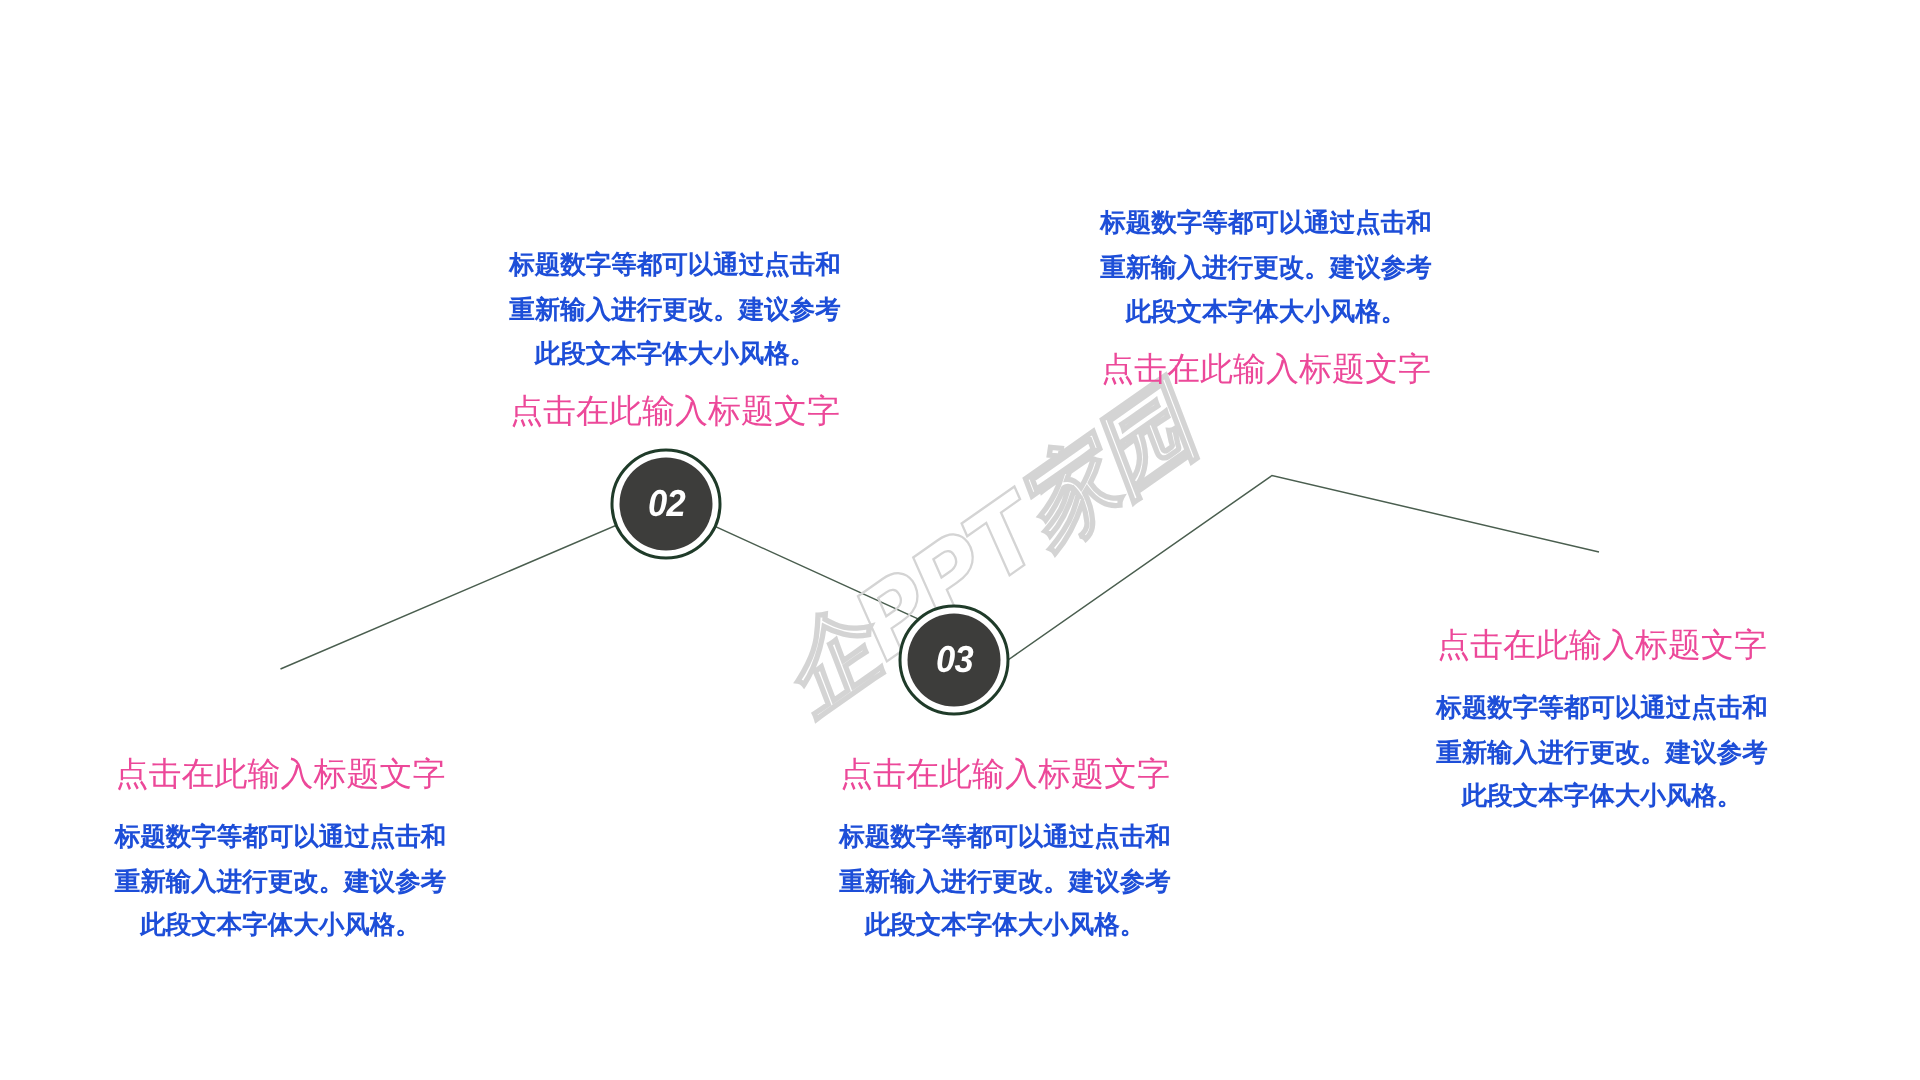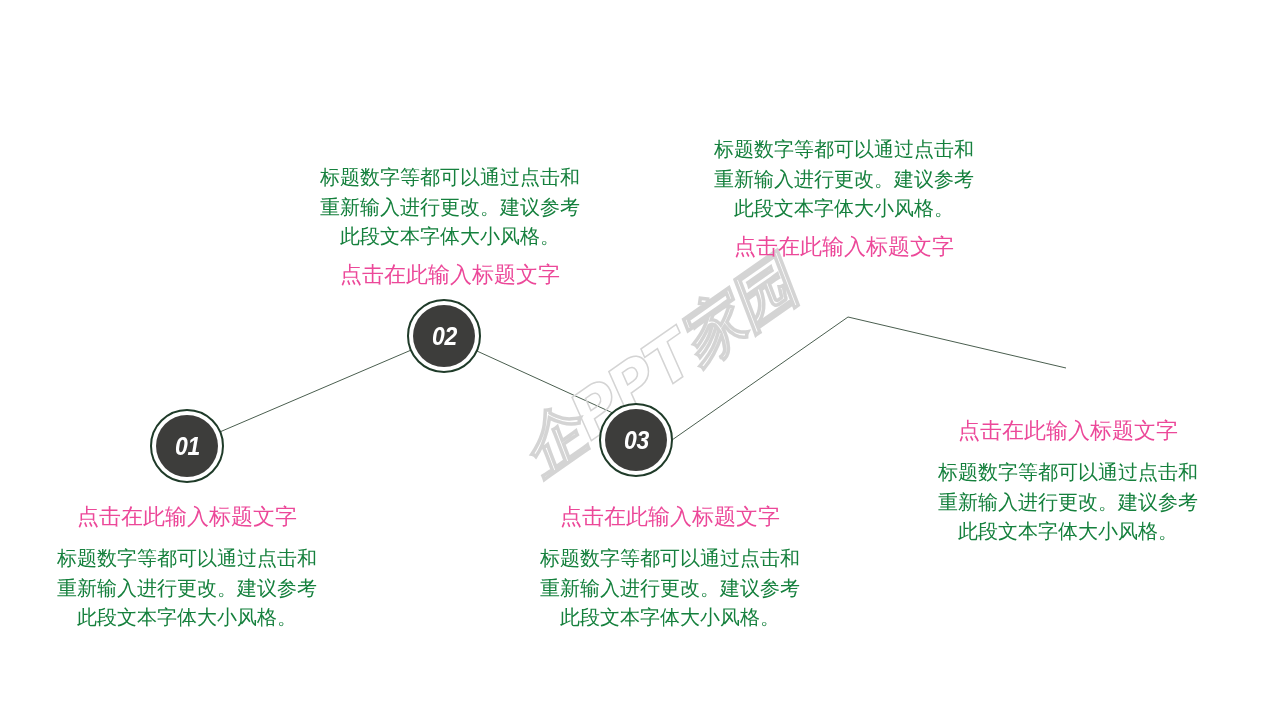--- a/index.html
+++ b/index.html
@@ -75,47 +75,43 @@
       text-align: center;
       color: #404040;
     }
     .title {
       font-size: 22px;
       line-height: 30px;
       color: #ec4899;
       white-space: nowrap;
     }
     .body {
-      font-size: 20px;
+      font-size: 17px;
       line-height: 29.5px;
-      color: #15803d;
+      color: #1d4ed8;
+      font-weight: bold;
     }
     .body .ln {
       display: block;
       white-space: nowrap;
     }
     .gap-after-title { margin-bottom: 12px; }
     .gap-after-body { margin-bottom: 8px; }
   </style>
 </head>
 <body>
 
 <div class="canvas">
 
   <svg width="1280" height="720" style="position:absolute;left:0;top:0;">
     <polyline points="187,446 444,336 672,440 848,317 1066,368" fill="none" stroke="#4a5e4f" stroke-width="1"></polyline>
   </svg>
 
   <div class="watermark">企PPT家园</div>
 
-  <div class="node" style="left:187px; top:446px;">
-    <div class="fill">
-      <span class="num">01</span>
-    </div>
-  </div>
   <div class="block" style="left:187px; top:502px;">
     <div class="title gap-after-title">点击在此输入标题文字</div>
     <div class="body">
       <span class="ln">标题数字等都可以通过点击和</span>
       <span class="ln">重新输入进行更改。建议参考</span>
       <span class="ln">此段文本字体大小风格。</span>
     </div>
   </div>
 
   <div class="node" style="left:444px; top:336px;text-align:center;">

